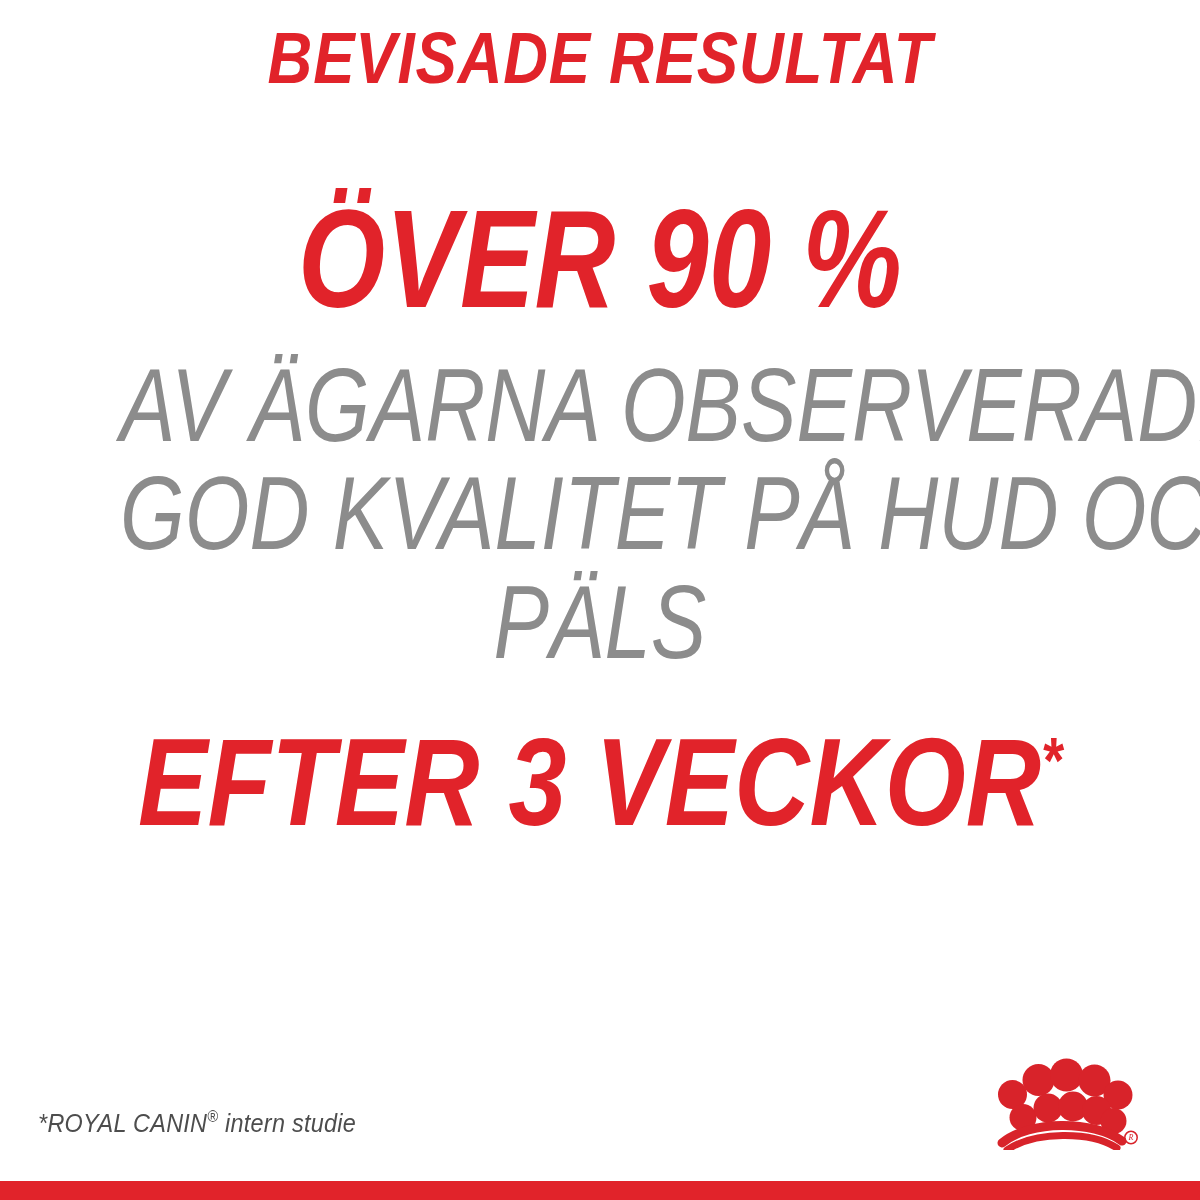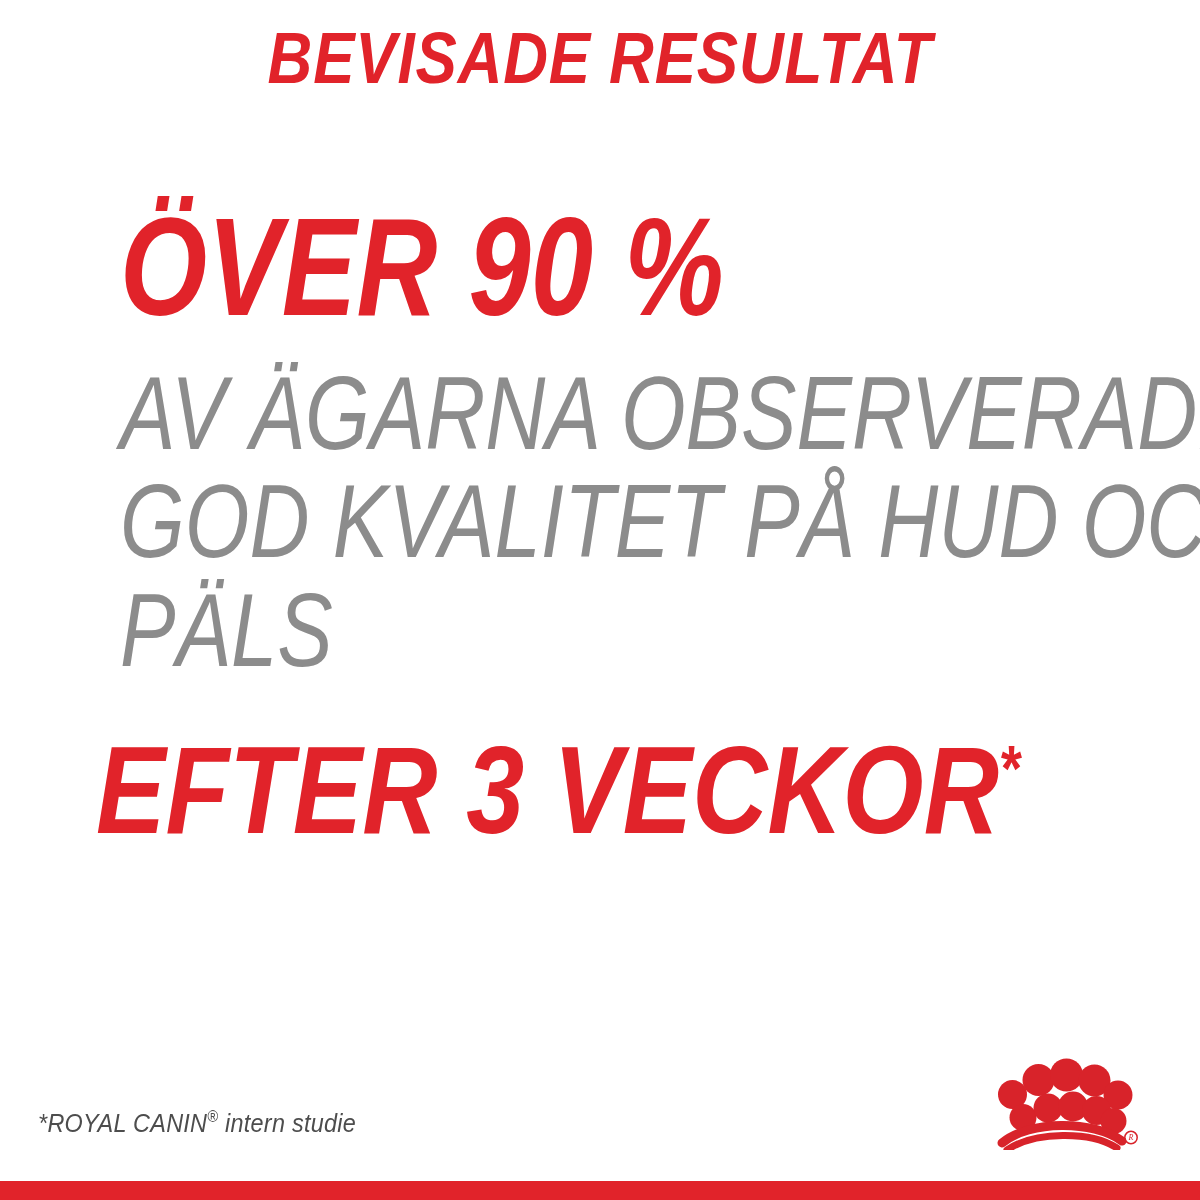--- a/index.html
+++ b/index.html
@@ -36,23 +36,24 @@
     letter-spacing: 1px;
     line-height: 1.0;
     transform: scaleX(0.86);
     transform-origin: center top;
     white-space: nowrap;
   }
 
   
   .claim-block {
     position: absolute;
-    top: 198px;
+    top: 190px;
     left: 0;
     width: 1200px;
+    text-align: center;
   }
 
   .claim-big {
     color: #e1232a;
     font-family: "Liberation Sans Narrow", "Liberation Sans", sans-serif;
     font-weight: 700;
     font-size: 140px;
     line-height: 0.98;
     letter-spacing: 0px;
     transform: scaleX(0.80);

